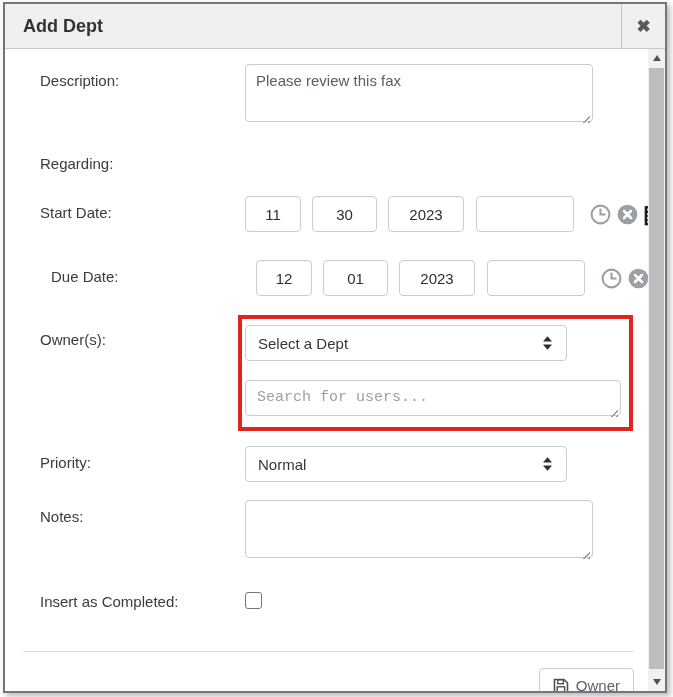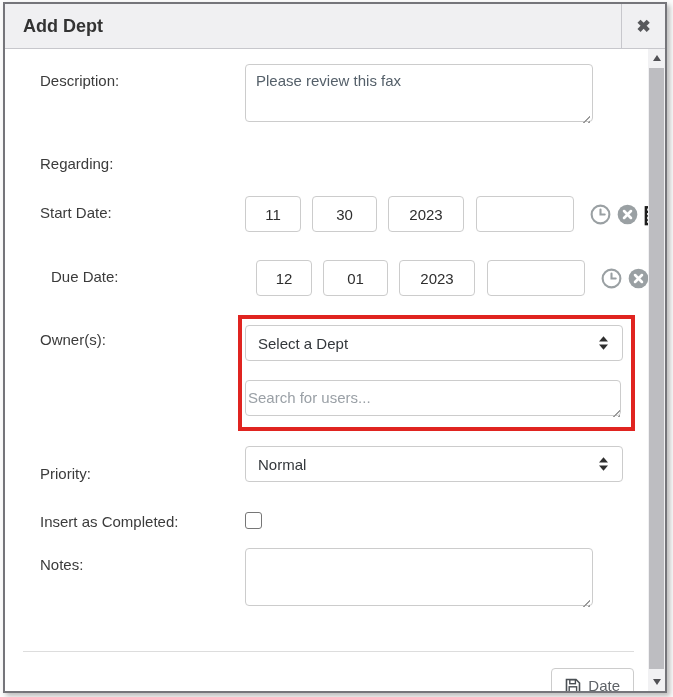--- a/index.html
+++ b/index.html
@@ -88,21 +88,21 @@
     padding-top: 8px;
     font-size: 15px;
     color: #3b3b3b;
   }
   .controls { display: flex; align-items: center; }
   .r-desc { margin-top: 15px; }
   .r-regarding { margin-top: 21px; }
   .r-start { margin-top: 24px; }
   .r-due { margin-top: 28px; padding-left: 46px; }
   .r-owners { margin-top: 27px; }
-  .r-priority { margin-top: 15px; align-items: flex-end; }
+  .r-priority { margin-top: 15px; }
   .r-notes { margin-top: 18px; }
   .r-completed { margin-top: 23px; }
 
   textarea.box, input.box, .select-box {
     border: 1px solid #ccc;
     border-radius: 4px;
     background: #fff;
     font-family: "Liberation Sans", sans-serif;
     font-size: 15px;
     color: #4a4f54;
@@ -126,37 +126,37 @@
   }
   
   input.date-part { height: 36px; text-align: center; color: #2e2e2e; }
   .w-mm { width: 56px; margin-right: 11px; }
   .w-dd { width: 65px; margin-right: 11px; }
   .w-yy { width: 76px; margin-right: 12px; }
   .w-time { width: 98px; margin-right: 10px; text-align: left; padding-left: 8px; }
   .icon-btn { display: flex; align-items: center; justify-content: center; margin-left: 6px; cursor: pointer; background: none; border: none; padding: 0; }
   
   .select-box {
-    width: 378px; height: 36px;
+    width: 322px; height: 36px;
     display: flex;
     align-items: center;
     padding: 0 12px;
     color: #33373b;
     cursor: pointer;
   }
   .select-box .sel-text { flex: 1; }
   
   .owners-highlight {
     margin-left: -7px;
     margin-top: -8px;
     border: 4px solid var(--annotation, #e02420);
     padding: 6px 8px 7px 3px;
   }
   .owners-highlight .search-wrap { margin-top: 19px; }
-  textarea.search-ta { width: 376px; height: 36px; padding: 8px 2px; }
+  textarea.search-ta { width: 376px; height: 36px; padding: 8px 11px; font-family: Liberation Mono, monospace; }
   
   input.chk {
     appearance: none;
     width: 17px; height: 17px;
     border: 1px solid #767676;
     border-radius: 3px;
     background: #fff;
     margin-top: 6px;
     cursor: pointer;
   }
@@ -299,46 +299,46 @@
           <div class="select-box">
             <span class="sel-text">Normal</span>
             <svg width="13" height="16" viewBox="0 0 13 16">
                 <path d="M6.5 1.2 L11 6.4 H2 Z" fill="#2f2f2f"></path>
                 <path d="M6.5 14.8 L11 9.6 H2 Z" fill="#2f2f2f"></path>
               </svg>
           </div>
         </div>
       </div>
 
-      <div class="row r-completed">
-        <div class="lbl">Insert as Completed:</div>
-        <div class="controls">
-          <input type="checkbox" class="chk" style="">
-        </div>
-      </div>
-
       <div class="row r-notes">
         <div class="lbl">Notes:</div>
         <div class="controls">
           <div class="ta-wrap">
             <textarea class="box" style=""></textarea>
             <div class="grip"></div>
           </div>
+        </div>
+      </div>
+
+      <div class="row r-completed">
+        <div class="lbl">Insert as Completed:</div>
+        <div class="controls">
+          <input type="checkbox" class="chk" style="">
         </div>
       </div>
 
       <div class="divider"></div>
       <div class="footer">
         <button class="save-btn">
           <svg width="16" height="16" viewBox="0 0 16 16">
               <path d="M1.5 1.5 H11 L14.5 5 V14.5 H1.5 Z" fill="none" stroke="#4a4f54" stroke-width="1.6"></path>
               <rect x="4.2" y="8.8" width="7.4" height="5.7" fill="none" stroke="#4a4f54" stroke-width="1.4"></rect>
               <rect x="4.8" y="1.7" width="5.6" height="4" fill="none" stroke="#4a4f54" stroke-width="1.4"></rect>
             </svg>
-          <span>Date</span>
+          <span>Owner</span>
         </button>
       </div>
 
     </div>
 
     <div class="scrollbar">
       <div class="scroll-btn up">
         <div class="tri-up"></div>
       </div>
       <div class="scroll-thumb"></div>

